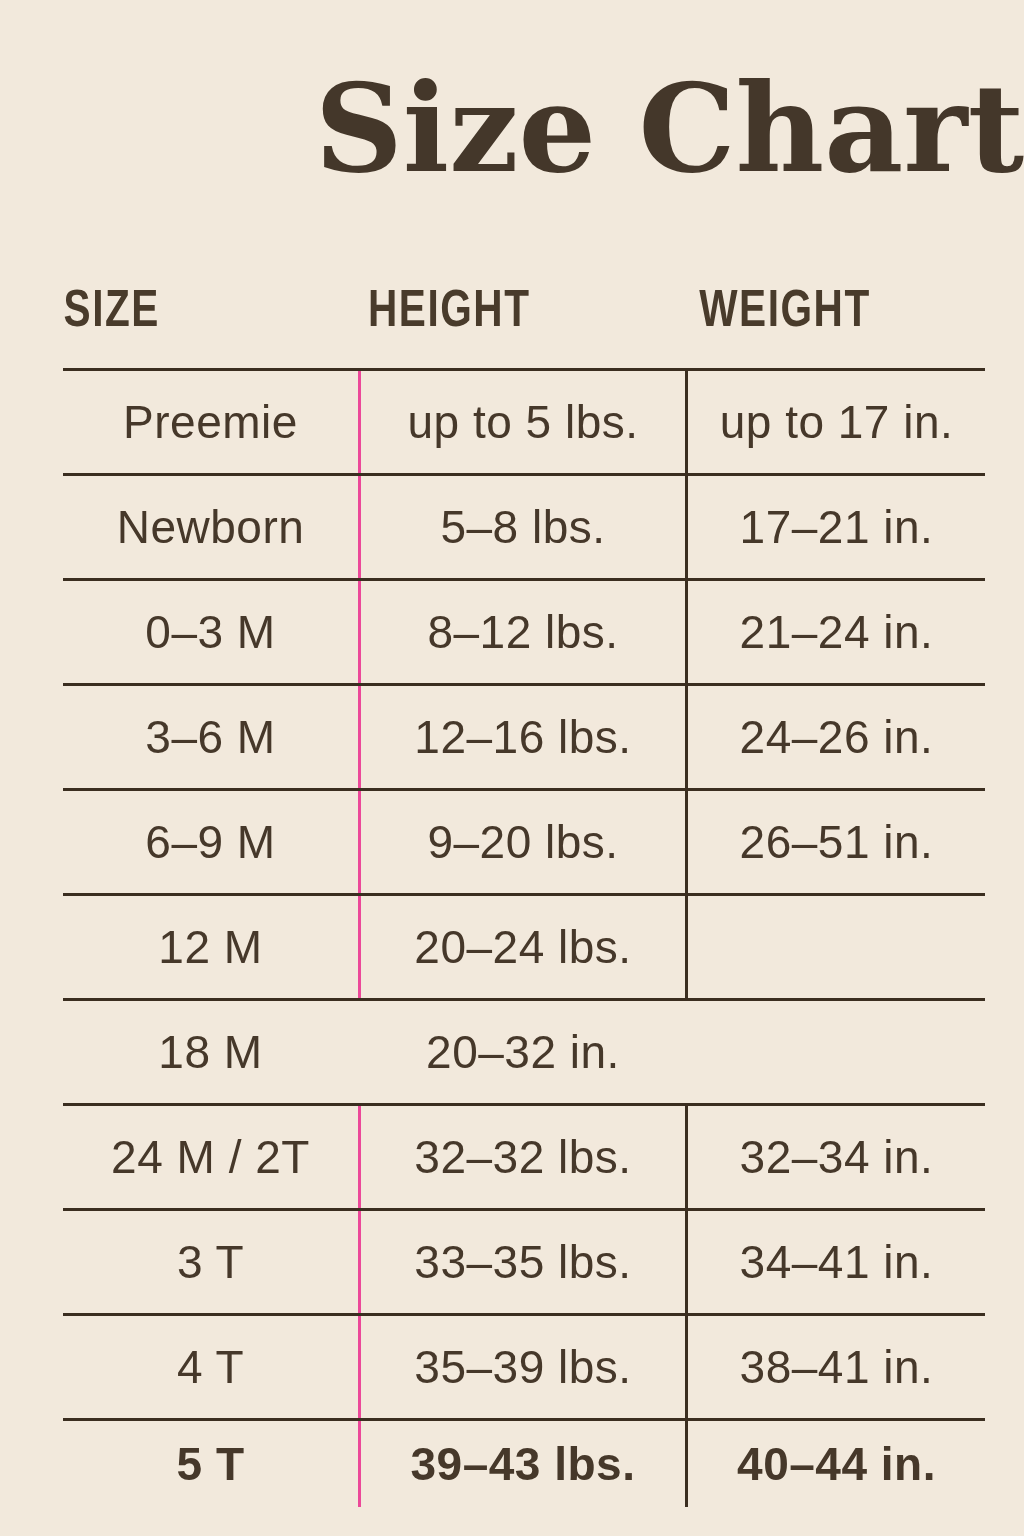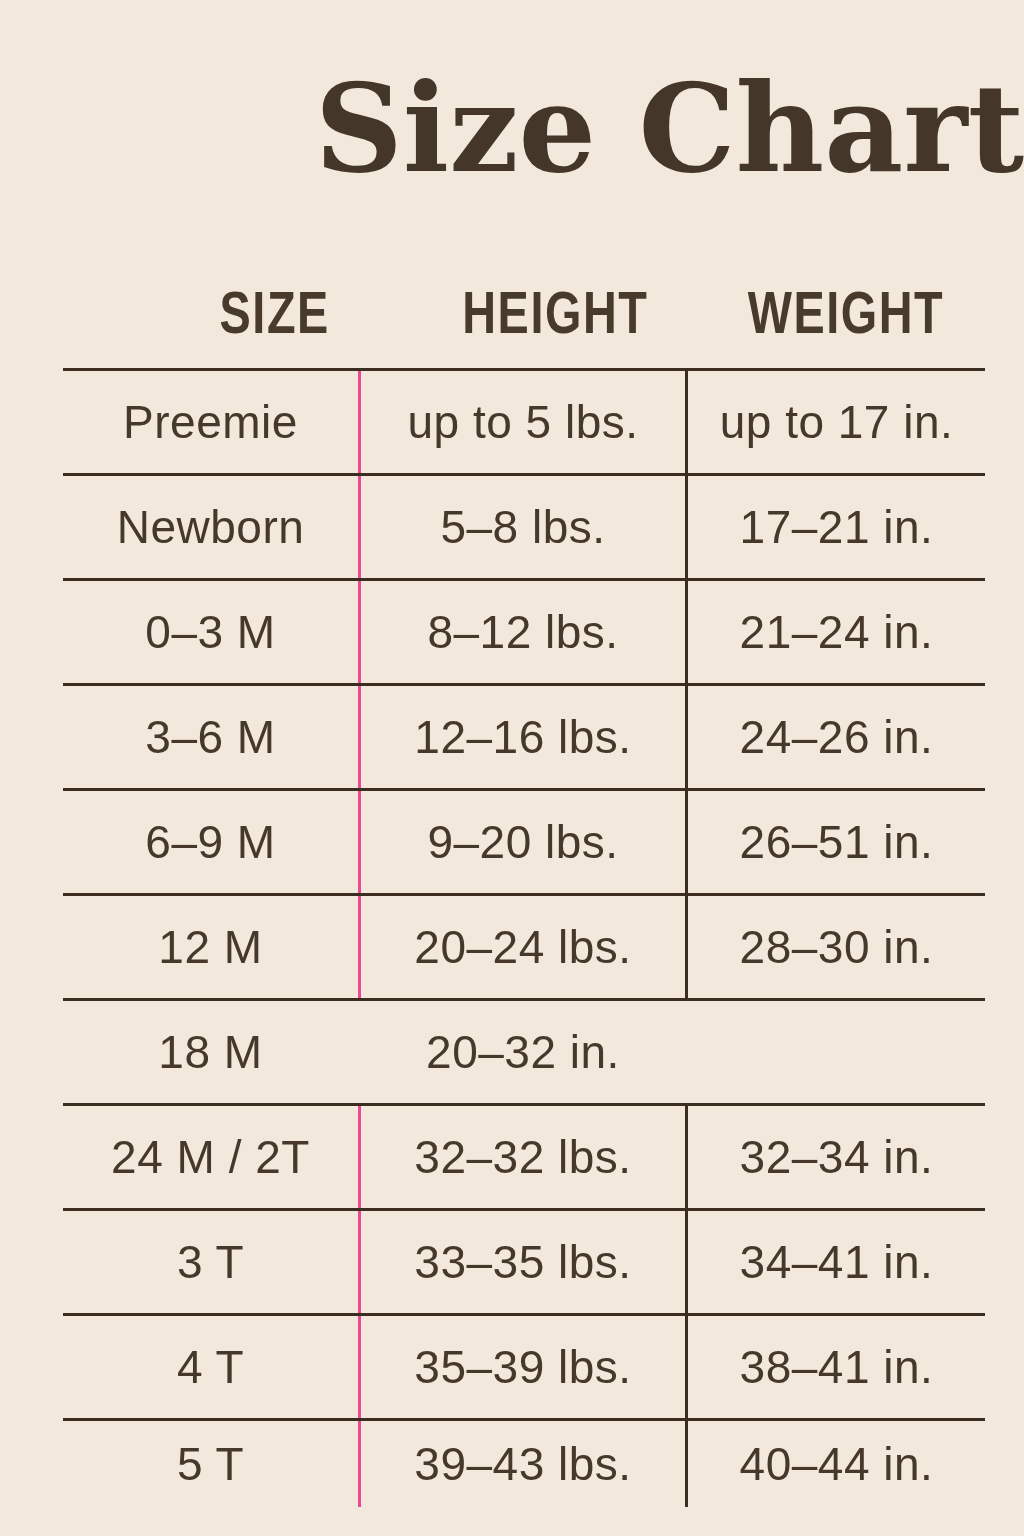--- a/index.html
+++ b/index.html
@@ -30,23 +30,23 @@
   }
   .header-row {
     position: absolute;
     top: 278px;
     left: 50px;
     width: 922px;
     display: grid;
     grid-template-columns: 295px 330px 297px;
   }
   .header-cell {
-    text-align: right;
+    text-align: left;
     font-weight: 700;
-    font-size: 60px;
+    font-size: 52px;
     color: #493b2b;
   }
   .header-cell > span {
     display: inline-block;
     transform: scaleX(0.78);
     transform-origin: center;
     letter-spacing: 2px;
   }
   .size-table {
     position: absolute;
@@ -55,20 +55,21 @@
     width: 922px;
   }
   .row {
     display: grid;
     grid-template-columns: 295px 330px 297px;
     height: 102px;
     border-top: 3px solid #3b2e20;
   }
   .row:last-child {
     height: 86px;
+    font-weight: bold;
   }
   .cell {
     display: flex;
     align-items: center;
     justify-content: center;
     font-size: 46px;
     letter-spacing: 0.5px;
     color: #46382a;
     box-sizing: border-box;
     white-space: nowrap;
@@ -111,21 +112,20 @@
     <div class="cell col-height">24–26 in.</div>
   </div>
   <div class="row">
     <div class="cell col-size">6–9 M</div>
     <div class="cell col-weight">9–20 lbs.</div>
     <div class="cell col-height">26–51 in.</div>
   </div>
   <div class="row">
     <div class="cell col-size">12 M</div>
     <div class="cell col-weight">20–24 lbs.</div>
-    <div class="cell col-height">28–30 in.</div>
   </div>
   <div class="row">
     <div class="cell col-size">18 M</div>
     <div class="cell col-height">20–32 in.</div>
   </div>
   <div class="row">
     <div class="cell col-size">24 M / 2T</div>
     <div class="cell col-weight">32–32 lbs.</div>
     <div class="cell col-height">32–34 in.</div>
   </div>

